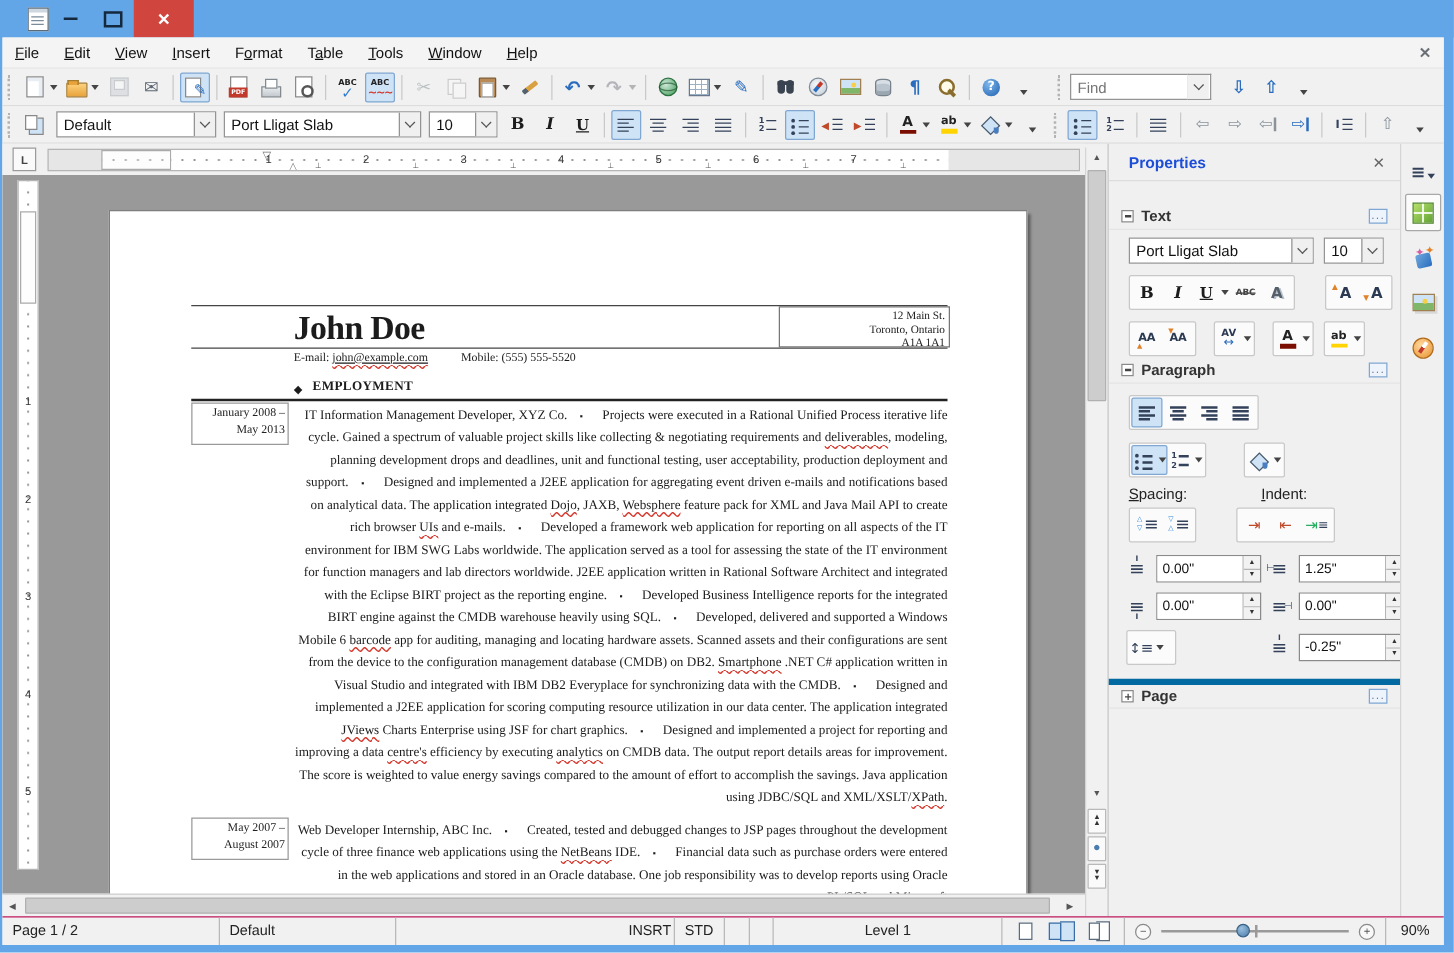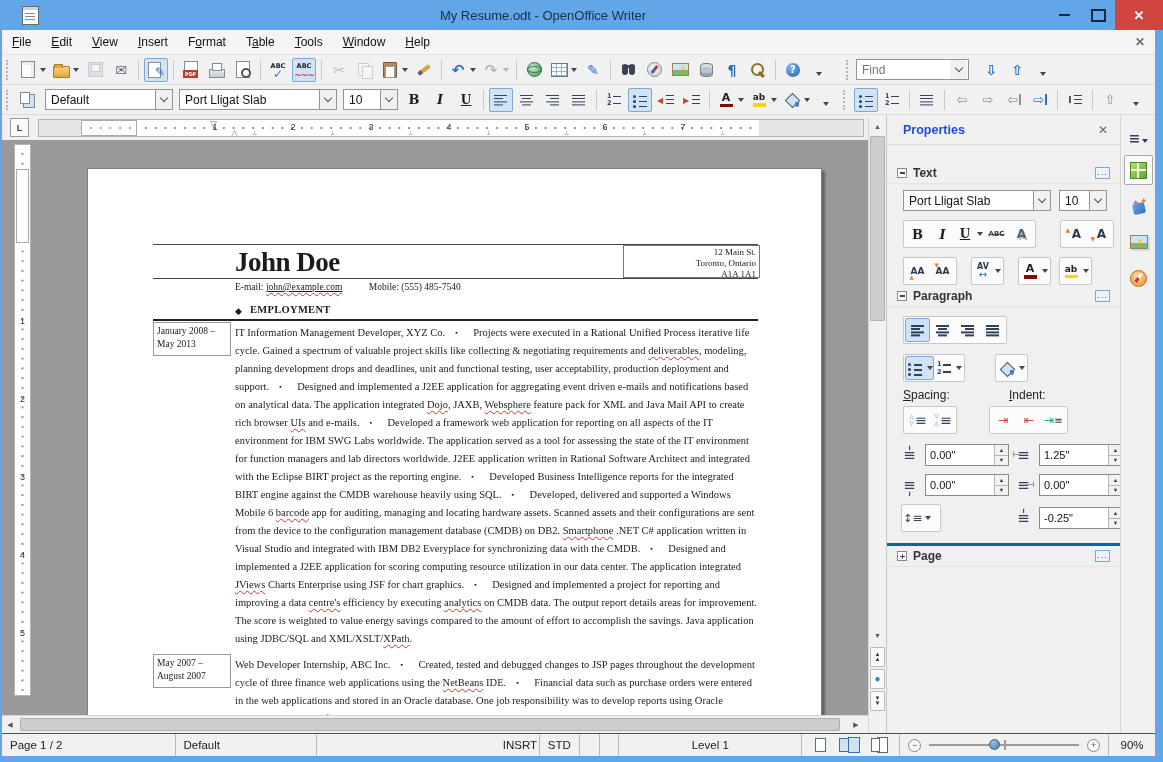--- a/index.html
+++ b/index.html
@@ -170,21 +170,21 @@
   .doc-name{position:absolute;left:82px;top:1px;font-size:27px;font-weight:bold;letter-spacing:-.5px;font-family:"Liberation Serif",serif;line-height:32px;}
   .addr{position:absolute;right:-2px;top:0;bottom:0;width:137px;border:1px solid #777;font-size:9px;line-height:11.2px;text-align:right;padding:1px 3px 0 0;color:#222;}
   .contact{position:absolute;left:147px;top:113px;font-size:9.5px;color:#1c1c1c;}
   .contact .mob{margin-left:24px;}
   .lnk{text-decoration:underline;}
   .sperr{text-decoration-line:underline;text-decoration-style:wavy;text-decoration-color:#d4372c;text-decoration-thickness:1px;text-underline-offset:2px;}
   .lnk .sperr{text-decoration-line:underline;}
   .sect{position:absolute;left:65px;top:134px;width:605px;height:18px;border-bottom:2px solid #222;}
   .sect .dia{position:absolute;left:82px;top:3px;font-size:9px;}
   .sect .stitle{position:absolute;left:97px;top:1px;font-size:10.5px;font-weight:bold;letter-spacing:.3px;}
-  #jobs{position:absolute;left:65px;top:153px;width:605px;}
+  #jobs{position:absolute;left:65px;top:153px;width:605px;text-align:right;}
   .jrow{display:flex;align-items:flex-start;margin-bottom:8px;}
   .jdates{width:78px;flex:none;border:1px solid #999;font-size:9.5px;line-height:13px;padding:2px 2px 4px 3px;color:#222;}
   .jc{margin-left:4px;width:523px;}
   .jtitle{font-size:10.5px;font-weight:normal;line-height:13.5px;}
   .jb{position:relative;padding-left:28px;font-size:10.5px;line-height:13.4px;}
   .jb::before{content:"\25AA";position:absolute;left:10px;top:0;font-size:7px;line-height:13.4px;color:#1c1c1c;}
   
   .vscroll{position:absolute;right:0;top:3px;width:18px;bottom:0;background:#f1f1f1;border-left:1px solid #d5d5d5;}
   .sbtn{position:absolute;left:1px;right:1px;height:16px;display:flex;align-items:center;justify-content:center;font-size:7px;color:#555;background:#f1f1f1;}
   .vthumb{position:absolute;left:1px;right:1px;top:18px;height:185px;background:#cdcdcd;border:1px solid #b0b0b0;border-radius:1px;}
@@ -243,21 +243,20 @@
   .ztick{position:absolute;left:50%;top:-4px;width:1.5px;height:10px;background:#9a9a9a;}
   .zthumb{position:absolute;left:40%;top:-5px;width:11px;height:11px;border-radius:50%;background:radial-gradient(circle at 35% 30%,#9cc0dd,#4a7dae);border:1px solid #3a6285;}
 </style>
 </head>
 <body>
 
 <div class="win">
 
   <div class="titlebar">
     <span class="app-icon"></span>
-    <span class="tb-title">My Resume.odt - OpenOffice Writer</span>
     <span class="winbtns">
       <span class="wb wb-min"></span>
       <span class="wb wb-max"></span>
       <span class="wb wb-close">✕</span>
     </span>
   </div>
 
   <div class="body">
 
     <div class="menubar">
@@ -555,21 +554,21 @@
               <span class="doc-name">John Doe</span>
               <span class="addr">
                 <span>12 Main St.</span><br>
                 <span>Toronto, Ontario</span><br>
                 <span>A1A 1A1</span>
               </span>
             </div>
             <div class="contact">
               <span>E-mail:</span>
               <span class="lnk"><span class="sperr">john@example.com</span></span>
-              <span class="mob">Mobile: (555) 485-7540</span>
+              <span class="mob">Mobile: (555) 555-5520</span>
             </div>
             <div class="sect">
               <span class="dia">◆</span>
               <span class="stitle">EMPLOYMENT</span>
             </div>
             <div id="jobs">
                 <span class="jrow">
                   <span class="jdates">January 2008 –<br>May 2013</span>
                   <span class="jc"><span class="jtitle">IT Information Management Developer, XYZ Co.</span><span class="jb">Projects were executed in a Rational Unified Process iterative life cycle. Gained a spectrum of valuable project skills like collecting &amp; negotiating requirements and <span class="sperr">deliverables</span>, modeling, planning development drops and deadlines, unit and functional testing, user acceptability, production deployment and support.</span><span class="jb">Designed and implemented a J2EE application for aggregating event driven e-mails and notifications based on analytical data. The application integrated <span class="sperr">Dojo</span>, JAXB, <span class="sperr">Websphere</span> feature pack for XML and Java Mail API to create rich browser <span class="sperr">UIs</span> and e-mails.</span><span class="jb">Developed a framework web application for reporting on all aspects of the IT environment for IBM SWG Labs worldwide. The application served as a tool for assessing the state of the IT environment for function managers and lab directors worldwide. J2EE application written in Rational Software Architect and integrated with the Eclipse BIRT project as the reporting engine.</span><span class="jb">Developed Business Intelligence reports for the integrated BIRT engine against the CMDB warehouse heavily using SQL.</span><span class="jb">Developed, delivered and supported a Windows Mobile 6 <span class="sperr">barcode</span> app for auditing, managing and locating hardware assets. Scanned assets and their configurations are sent from the device to the configuration management database (CMDB) on DB2. <span class="sperr">Smartphone</span> .NET C# application written in Visual Studio and integrated with IBM DB2 Everyplace for synchronizing data with the CMDB.</span><span class="jb">Designed and implemented a J2EE application for scoring computing resource utilization in our data center. The application integrated <span class="sperr">JViews</span> Charts Enterprise using JSF for chart graphics.</span><span class="jb">Designed and implemented a project for reporting and improving a data <span class="sperr">centre's</span> efficiency by executing <span class="sperr">analytics</span> on CMDB data. The output report details areas for improvement. The score is weighted to value energy savings compared to the amount of effort to accomplish the savings. Java application using JDBC/SQL and XML/XSLT/<span class="sperr">XPath</span>.</span></span>
                 </span>
@@ -798,21 +797,21 @@
               <input value="-0.25&quot;" style="">
               <span class="sparr">
                   <span>▲</span>
                   <span>▼</span>
                 </span>
             </span>
           </div>
         </div>
 
         <div class="p-sec" style="top:428px;">
-          <div class="p-sechead" style="border-top:3px solid #0369a1;height:24px;">
+          <div class="p-sechead" style="border-top:5px solid #0369a1;height:24px;">
             <span class="exp plus"></span>
             <span class="p-seclabel">Page</span>
             <span class="more"></span>
           </div>
         </div>
       </div>
 
       <div class="sidetabs" id="sidetabs">
           <span class="stab" style="top: 8px;">
             <span class="ic ic-sidebar-menu"></span>

